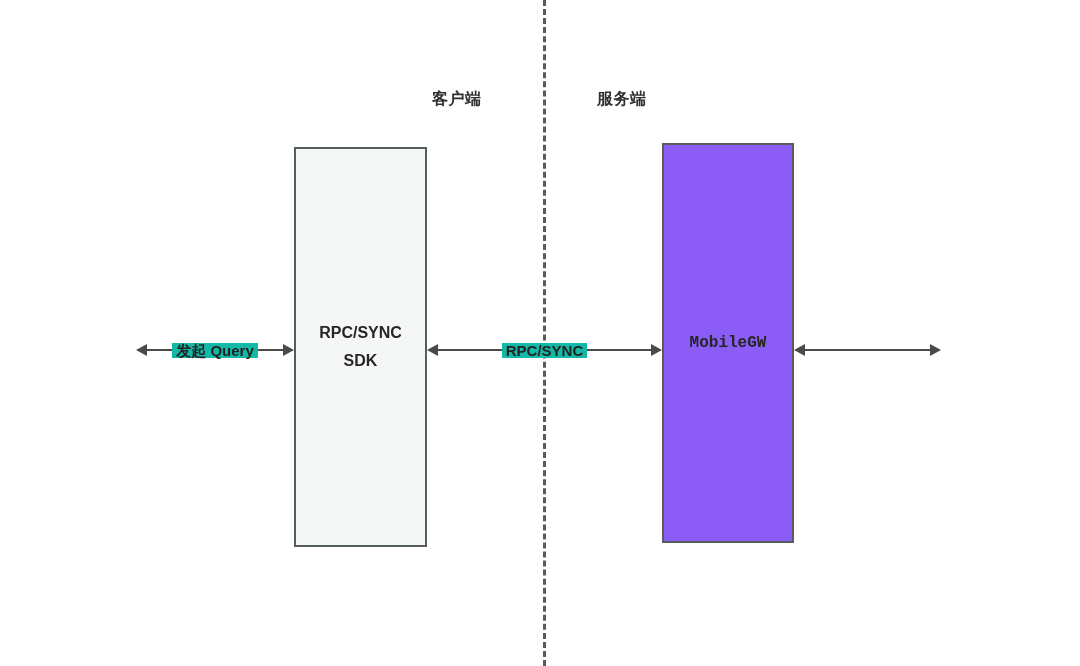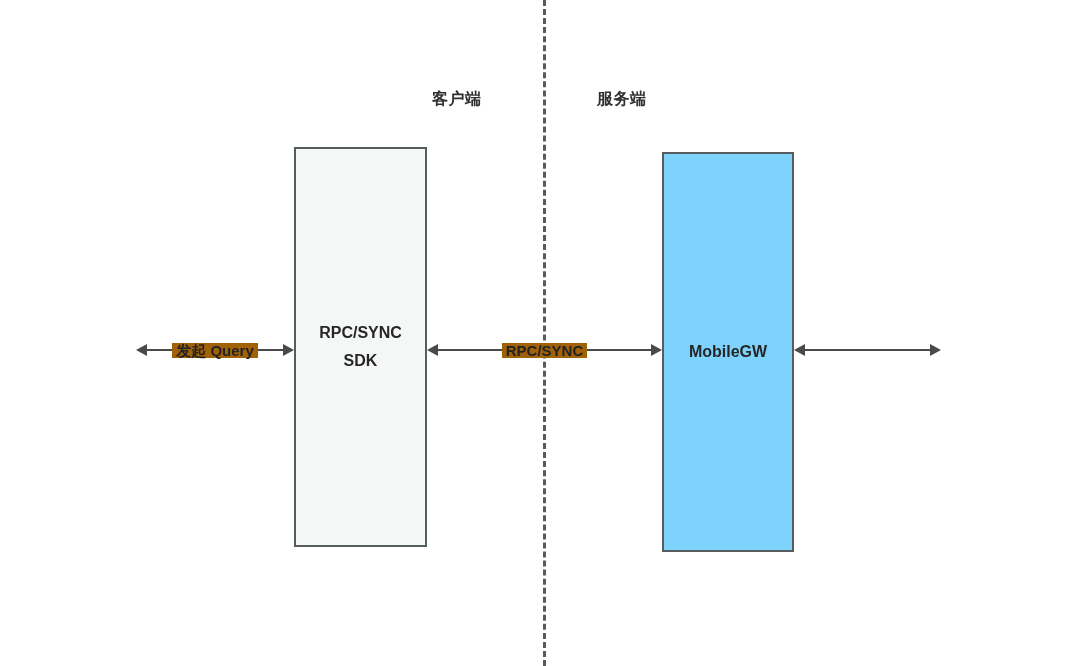--- a/index.html
+++ b/index.html
@@ -78,42 +78,42 @@
     border-bottom: 6px solid transparent;
   }
   .arrow-head.left  { border-right: 11px solid #4a4a4a; }
   .arrow-head.right { border-left: 11px solid #4a4a4a; }
 
   .conn-label {
     flex: 0 0 auto;
     font-size: 15px;
     font-weight: 700;
     color: #222222;
-    background: #a16207;
+    background: #14b8a6;
     padding: 0 4px;
     white-space: nowrap;
     line-height: 1;
     z-index: 2;
   }
 </style>
 </head>
 <body>
 
 <div id="canvas">
 
   <div class="divider" id="divider" style="left: 543px; border-left-color: rgb(90, 90, 90);"></div>
 
   <div class="zone-label" id="zone-0" style="left: 432px; top: 89px;">客户端</div>
   <div class="zone-label" id="zone-1" style="left: 597px; top: 89px;">服务端</div>
 
   <div class="node" id="node-1" style="left: 294px; top: 147px; width: 133px; height: 400px; background: rgb(245, 247, 247); border-color: rgb(85, 93, 94);">
     <span class="node-label">RPC/SYNC
 SDK</span>
   </div>
-  <div class="node" id="node-2" style="left: 662px; top: 152px; width: 132px; height: 400px; background: #7dd3fc; border-color: rgb(85, 93, 94);">
+  <div class="node" id="node-2" style="left: 662px; top: 143px; width: 132px; height: 400px; background: #8b5cf6; border-color: rgb(85, 93, 94); font-family: Liberation Mono, monospace;">
     <span class="node-label">MobileGW</span>
   </div>
 
   <div class="connector" id="conn-0" style="left: 136px; top: 339px; width: 158px;">
     <span class="arrow-head left"></span>
     <span class="conn-line"></span>
     <span class="conn-label">发起 Query</span>
     <span class="conn-line"></span>
     <span class="arrow-head right"></span>
   </div>

